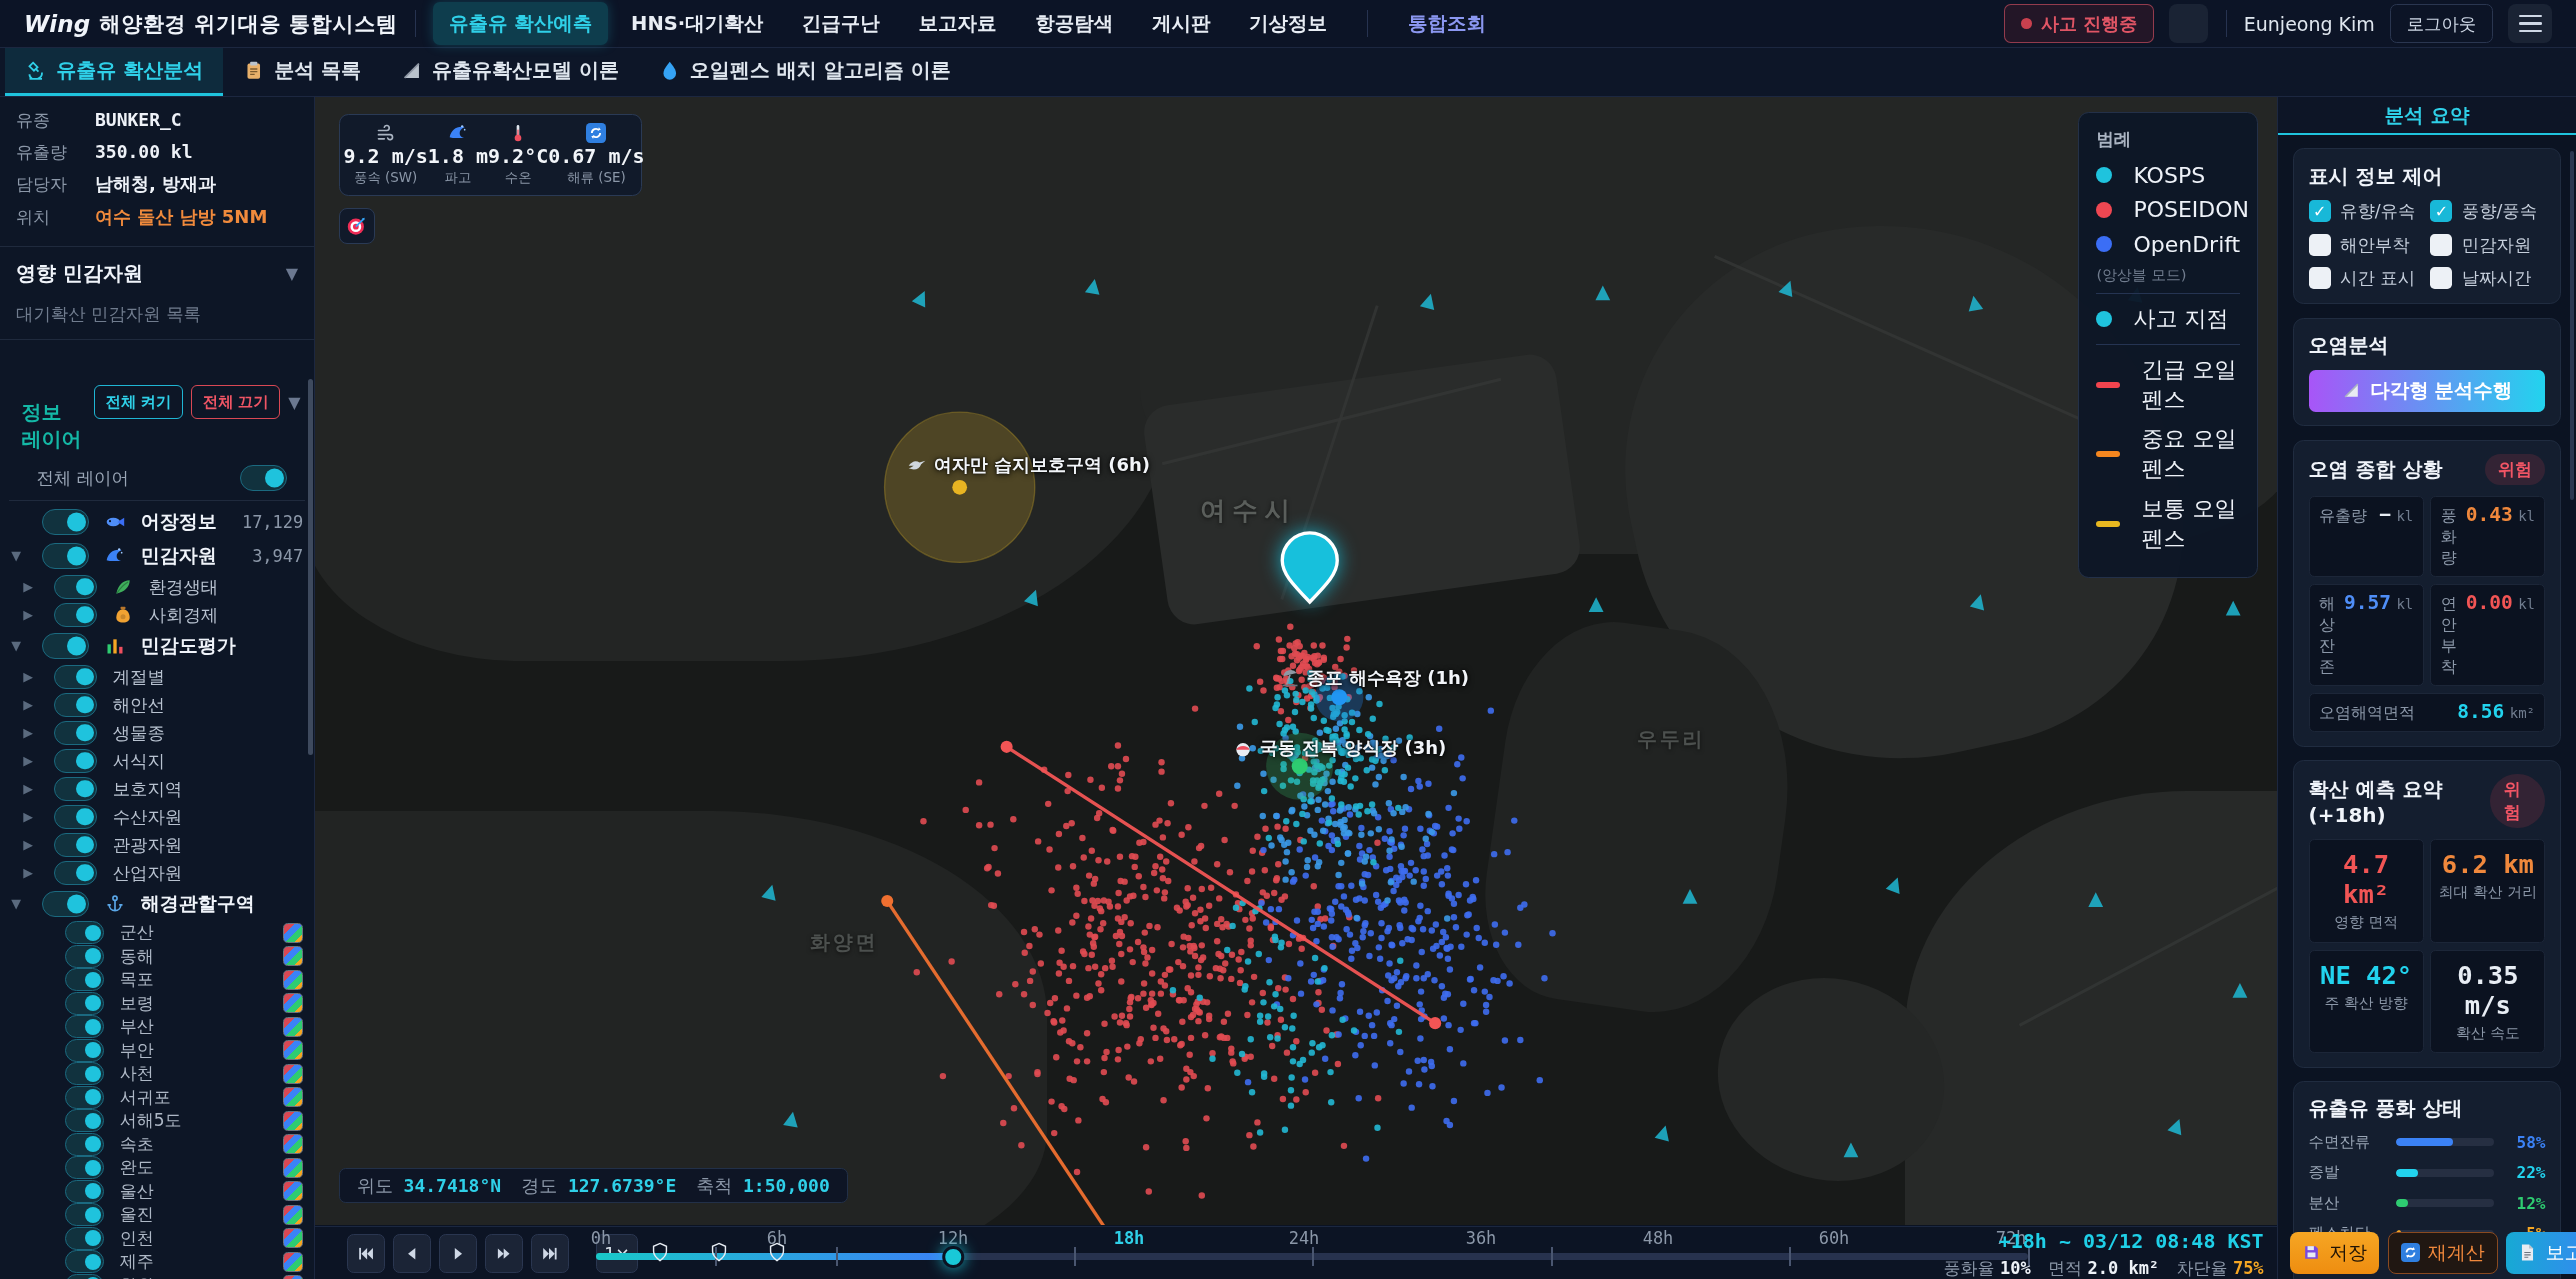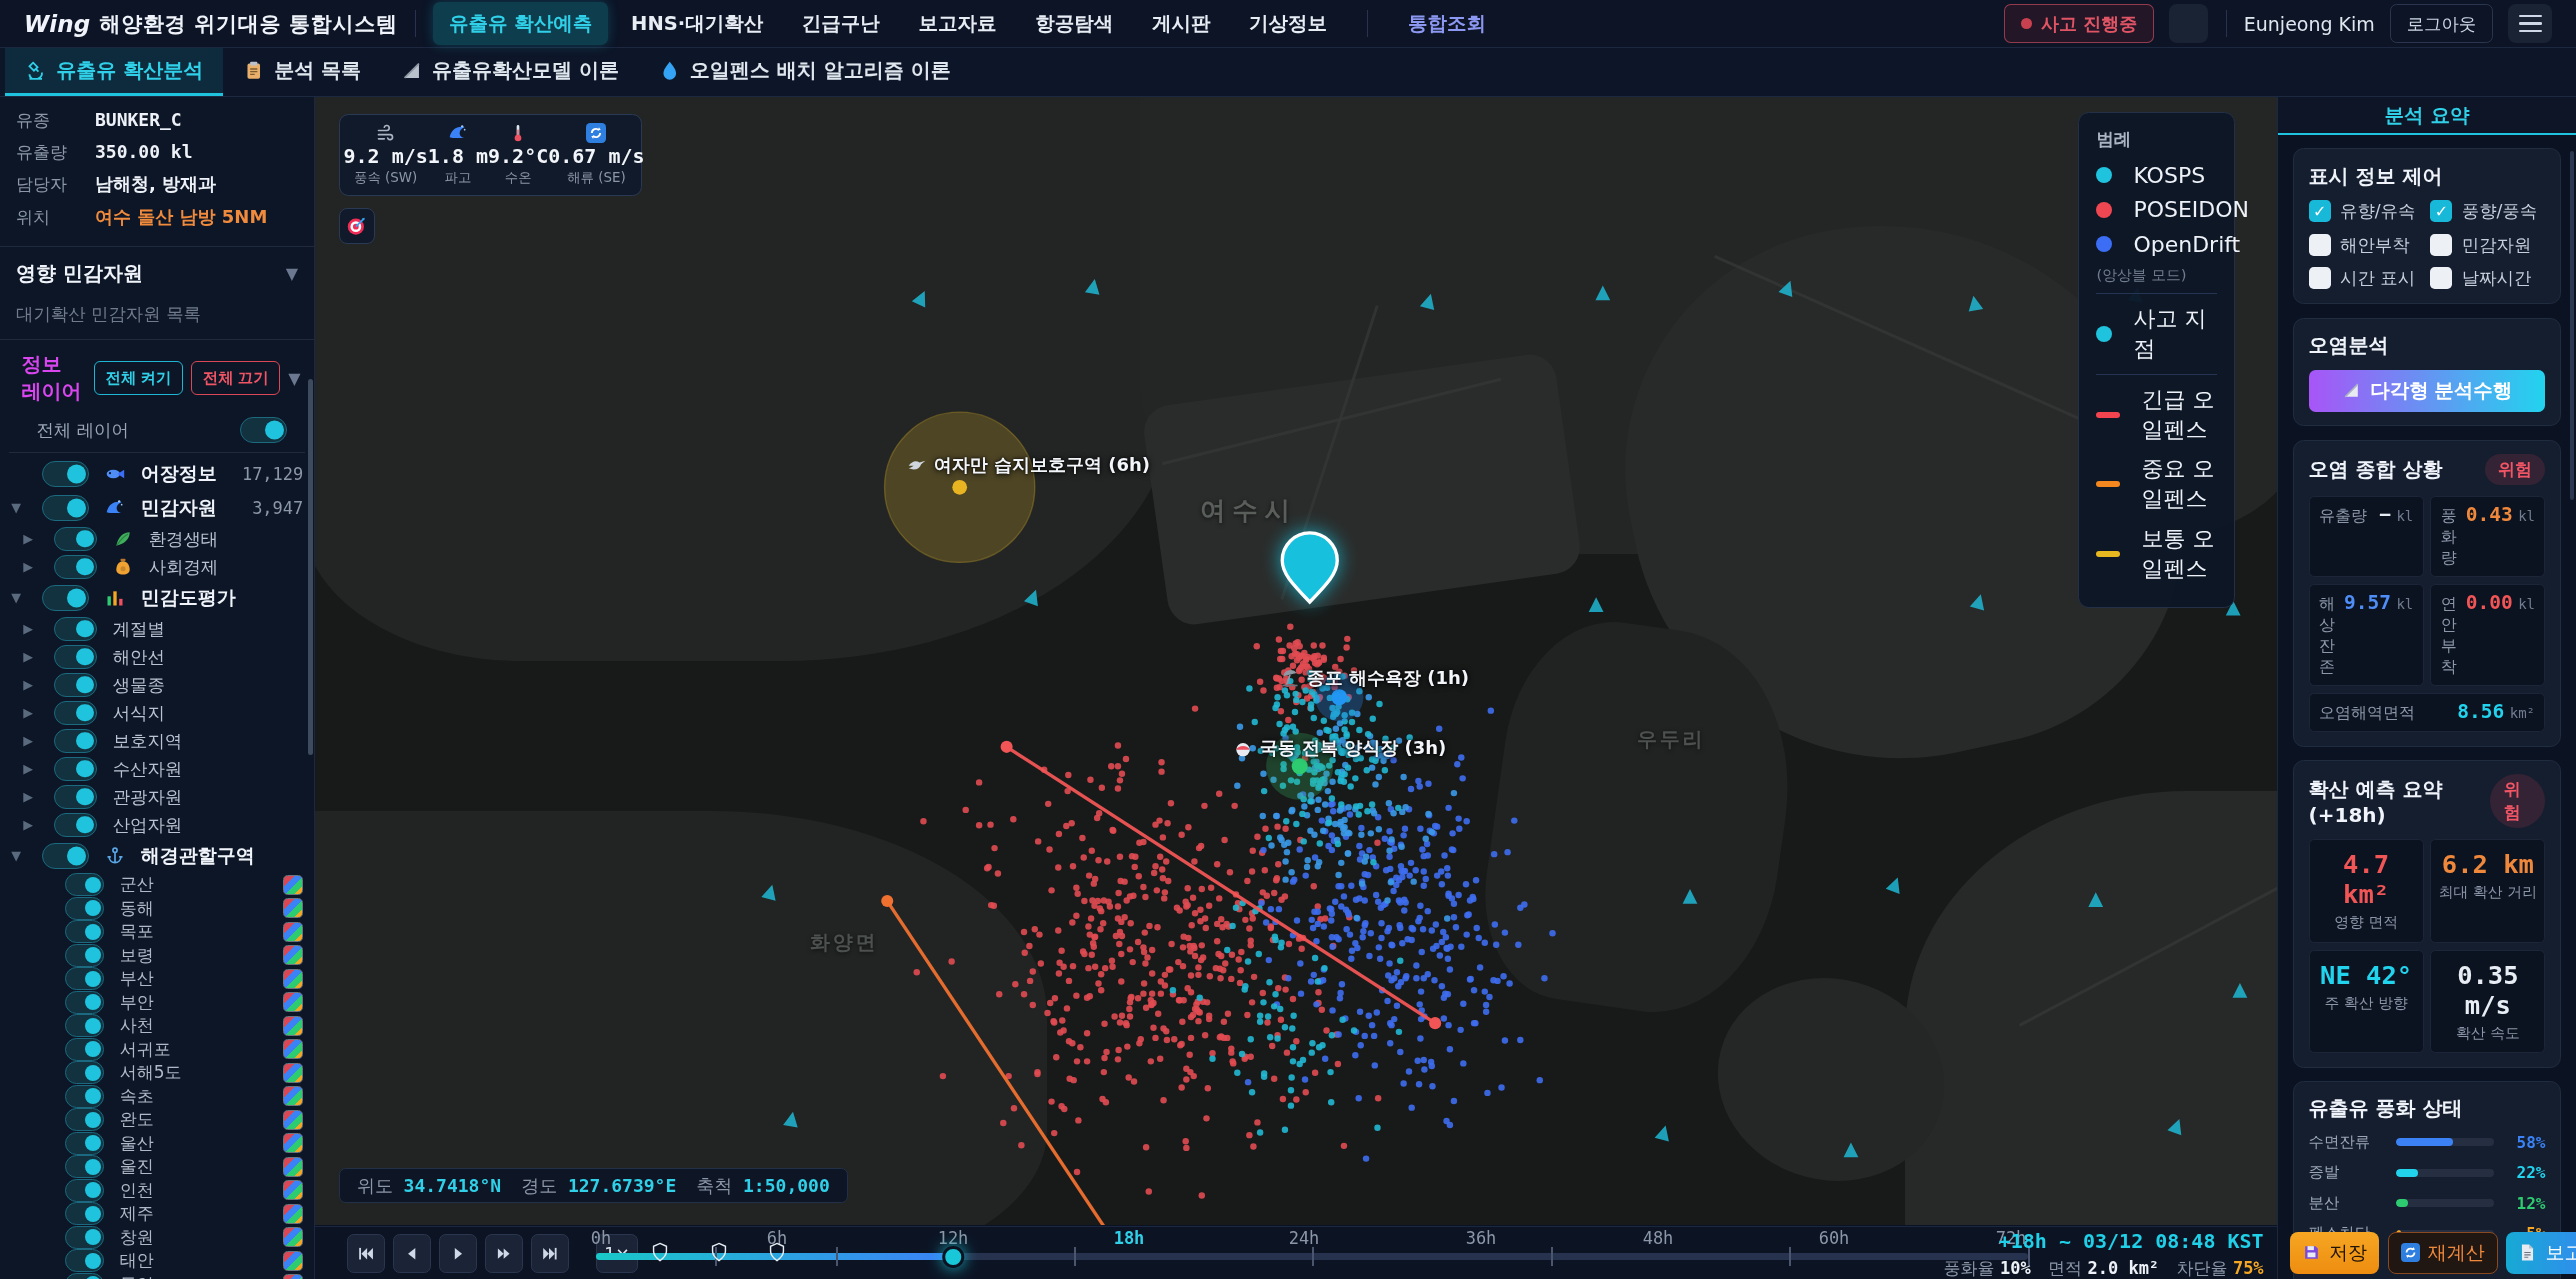--- a/index.html
+++ b/index.html
@@ -42,21 +42,21 @@
   .incident { padding:12px 16px 8px 16px; border-bottom:0.7px solid #1f2a3d; }
   .irow { display:flex; align-items:baseline; margin-bottom:8.7px; }
   .ilabel { width:79px; font-size:17px; color:#8b97a8; flex:none; }
   .ivalue { font-size:18px; font-weight:bold; color:#eef2f8; }
   .sens { padding:13.4px 16px; border-bottom:0.7px solid #1f2a3d; }
   .sens-head { display:flex; align-items:center; justify-content:space-between; }
   .sens-title { font-size:20px; font-weight:bold; color:#f0f4fa; }
   .chev { color:#6b7890; font-size:16px; }
   .sens-sub { margin-top:14.8px; font-size:17.4px; color:#707c8e; }
   .layers-head { display:flex; align-items:center; gap:8px; padding:10.7px 13.4px 6.7px 13.4px; }
-  .layers-title { font-size:20px; font-weight:bold; color:#d946ef; margin-right:auto; }
+  .layers-title { font-size:20px; font-weight:bold; color:#14b8a6; margin-right:auto;margin-top:48px; }
   .mini-btn { font-size:15.4px; font-weight:bold; padding:5.4px 10.7px; border-radius:6px; background:transparent; cursor:pointer; white-space:nowrap; }
   .mini-btn.on { border:1.3px solid #1fb6d4; color:#2fd0e8; }
   .mini-btn.off { border:1.3px solid #d94854; color:#ef5565; }
   .all-row { display:flex; align-items:center; justify-content:space-between; padding:5.4px 17.4px 9.4px 27px; border-bottom:0.7px solid #1f2a3d; margin:0 9.4px; }
   .all-label { font-size:17.4px; color:#9aa6b6; }
   .tgl { position:relative; border-radius:670px; background:#11323e; border:1.3px solid #1b6a80; flex:none; }
   .tgl i { position:absolute; top:50%; transform:translateY(-50%); right:2px; border-radius:50%; background:#1fc3dd; }
   .tgl.g { width:47px; height:25.5px; } .tgl.g i { width:19px; height:19px; }
   .tgl.s { width:43px; height:24px; } .tgl.s i { width:17.4px; height:17.4px; }
   .tgl.r { width:39px; height:23px; } .tgl.r i { width:16px; height:16px; }
@@ -85,21 +85,21 @@
   .weather { position:absolute; left:23.5px; top:17px; width:303px; height:82px; background:rgba(16,25,43,.92);
     border:0.7px solid #2a3a55; border-radius:9.4px; display:flex; align-items:center; padding:5.4px 4px; z-index:20; }
   .wcard { flex:1; display:flex; flex-direction:column; align-items:center; gap:1.3px; }
   .wcard .icon svg { width:20px; height:20px; }
   .wval { font-family:"DejaVu Sans Mono","Liberation Mono",monospace; font-size:20px; font-weight:bold; color:#f2f5f9; white-space:nowrap; }
   .wlabel { font-size:13.4px; color:#8b97a8; white-space:nowrap; }
   .target-btn { position:absolute; left:23.5px; top:111px; width:36px; height:36px; border-radius:8px; background:rgba(16,25,43,.92);
     border:0.7px solid #2a3a55; display:flex; align-items:center; justify-content:center; z-index:20; cursor:pointer; }
   .target-btn .icon svg { width:21.5px; height:21.5px; }
 
-  .legend { position:absolute; left:1763px; top:15.4px; width:157px; background:rgba(13,22,38,.95); border:0.7px solid #233048;
+  .legend { position:absolute; left:1763px; top:15.4px; width:180px; background:rgba(13,22,38,.95); border:0.7px solid #233048;
     border-radius:10.7px; padding:13.4px 17.4px; z-index:20; }
   .lg-title { font-size:17.4px; font-weight:bold; color:#aab4c2; margin-bottom:12px; }
   .lg-row { display:flex; align-items:center; gap:21px; margin-bottom:9.4px; font-size:22px; color:#eef2f8; }
   .lg-dot { width:16px; height:16px; border-radius:50%; flex:none; }
   .lg-bar { width:24px; height:6px; border-radius:3.4px; flex:none; }
   .lg-note { font-size:14.8px; color:#707c8e; margin:2.7px 0 5.4px 0; }
   .lg-div { height:0.7px; background:#253452; margin:8px 0 10.7px 0; }
 
   .coordbar { position:absolute; left:23.5px; top:1071px; height:35px; background:rgba(13,21,38,.92); border:0.7px solid #223048;
     border-radius:6.7px; display:flex; align-items:center; gap:10.7px; padding:0 17.4px; z-index:20;

